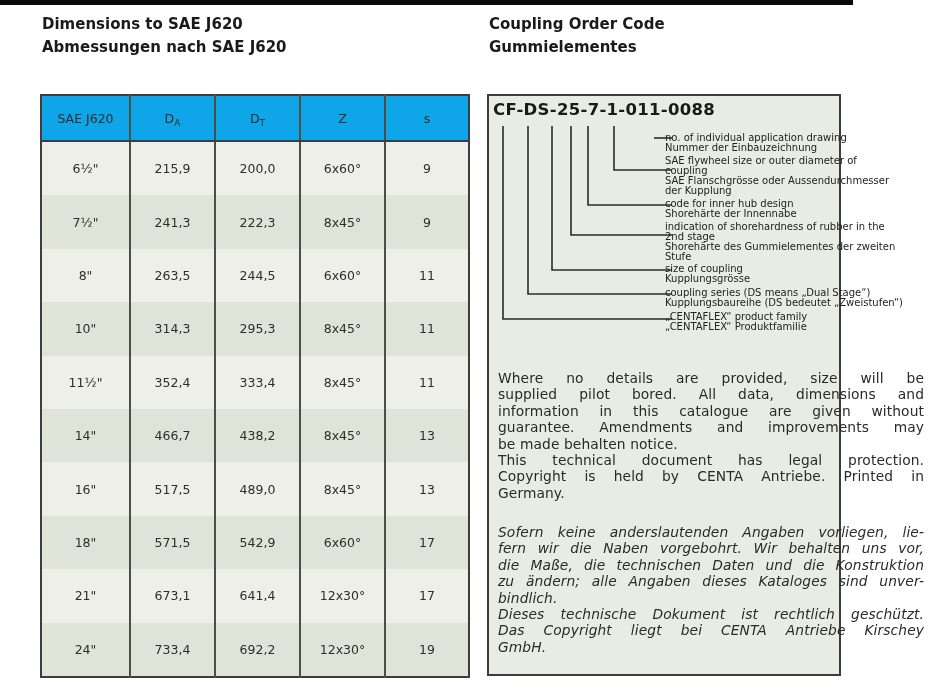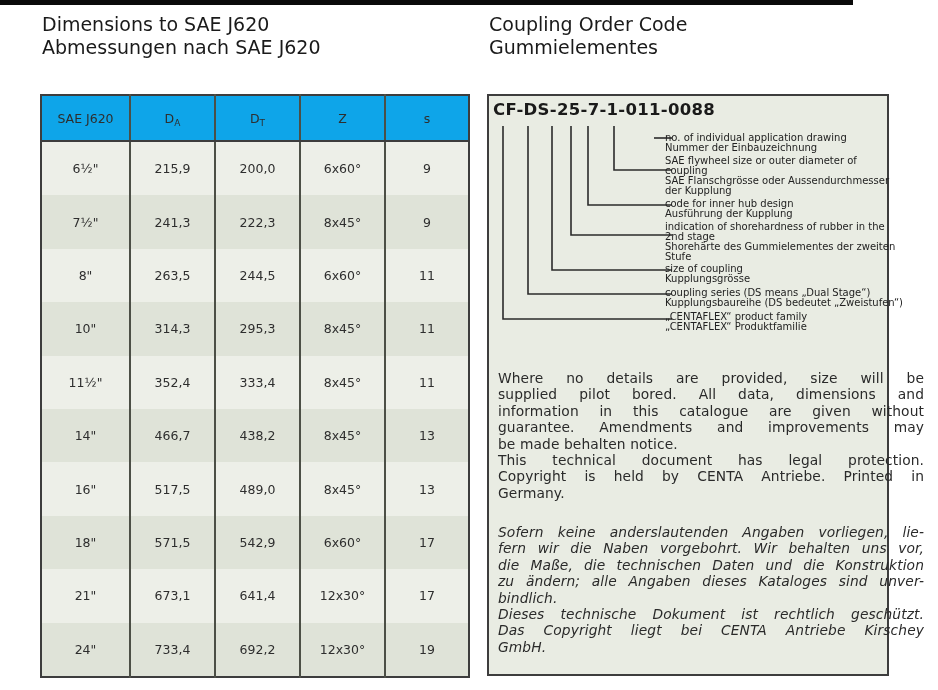--- a/index.html
+++ b/index.html
@@ -2,40 +2,40 @@
 <html><head>
 <meta charset="utf-8">
 <style>
   html,body{margin:0;padding:0;}
   body{width:938px;height:690px;background:#ffffff;
        font-family:"DejaVu Sans","Liberation Sans",sans-serif;color:#2d2d2d;}
   .page{position:relative;width:938px;height:690px;overflow:hidden;background:#fff;}
 
   .topbar{position:absolute;left:0;top:0;width:853px;height:5px;background:#0a0a0a;}
 
-  .heading{position:absolute;top:13px;font-size:19px;line-height:23px;font-weight:normal;color:#1a1a1a;}
+  .heading{position:absolute;top:13px;font-size:15px;line-height:23px;font-weight:bold;color:#1a1a1a;}
   .heading.left{left:42px;}
   .heading.right{left:489px;}
 
   
   table.dims{position:absolute;left:40px;top:94px;width:428px;height:582px;
              border-collapse:collapse;table-layout:fixed;
              border:2px solid #3d3d3d;font-size:12.5px;color:#2e2e2e;}
   table.dims th, table.dims td{text-align:center;vertical-align:middle;padding:0;
              border-left:2px solid #4c4f46;}
   table.dims th:first-child, table.dims td:first-child{border-left:none;}
   table.dims thead th{height:44px;background:#0ea5e9;font-weight:normal;
              border-bottom:2px solid #3d3d3d;}
   table.dims tbody td{height:53.4px;}
   table.dims tbody tr:nth-child(odd) td{background:#edefe8;}
   table.dims tbody tr:nth-child(even) td{background:#dfe3d8;}
   .sub{font-size:9px;position:relative;top:3px;}
 
   
-  .ordbox{position:absolute;left:487px;top:94px;width:402px;height:582px;
+  .ordbox{position:absolute;left:487px;top:94px;width:354px;height:582px;
           background:#e9ece3;border:2px solid #3d3d3d;box-sizing:border-box;}
   .oc-code{position:absolute;left:4px;top:4px;font-size:16.5px;font-weight:bold;
            letter-spacing:.3px;color:#1a1a1a;white-space:nowrap;}
   svg.connectors{position:absolute;left:0;top:0;}
   .oc-label{position:absolute;left:176px;width:256px;font-size:10px;line-height:10px;color:#222;}
   .oc-en{white-space:pre;}
   .oc-de{white-space:pre;}
 
   
   .legal{position:absolute;left:9px;width:426px;font-size:13.8px;line-height:16.4px;
@@ -174,21 +174,21 @@
           <div class="oc-de">Nummer der Einbauzeichnung</div>
         </div>
         <div class="oc-label" style="top: 60px;">
           <div class="oc-en">SAE flywheel size or outer diameter of
 coupling</div>
           <div class="oc-de">SAE Flanschgrösse oder Aussendurchmesser
 der Kupplung</div>
         </div>
         <div class="oc-label" style="top: 103px;">
           <div class="oc-en">code for inner hub design</div>
-          <div class="oc-de">Ausführung der Kupplung</div>
+          <div class="oc-de">Shorehärte der Innennabe</div>
         </div>
         <div class="oc-label" style="top: 126px;">
           <div class="oc-en">indication of shorehardness of rubber in the
 2nd stage</div>
           <div class="oc-de">Shorehärte des Gummielementes der zweiten
 Stufe</div>
         </div>
         <div class="oc-label" style="top: 168px;">
           <div class="oc-en">size of coupling</div>
           <div class="oc-de">Kupplungsgrösse</div>

